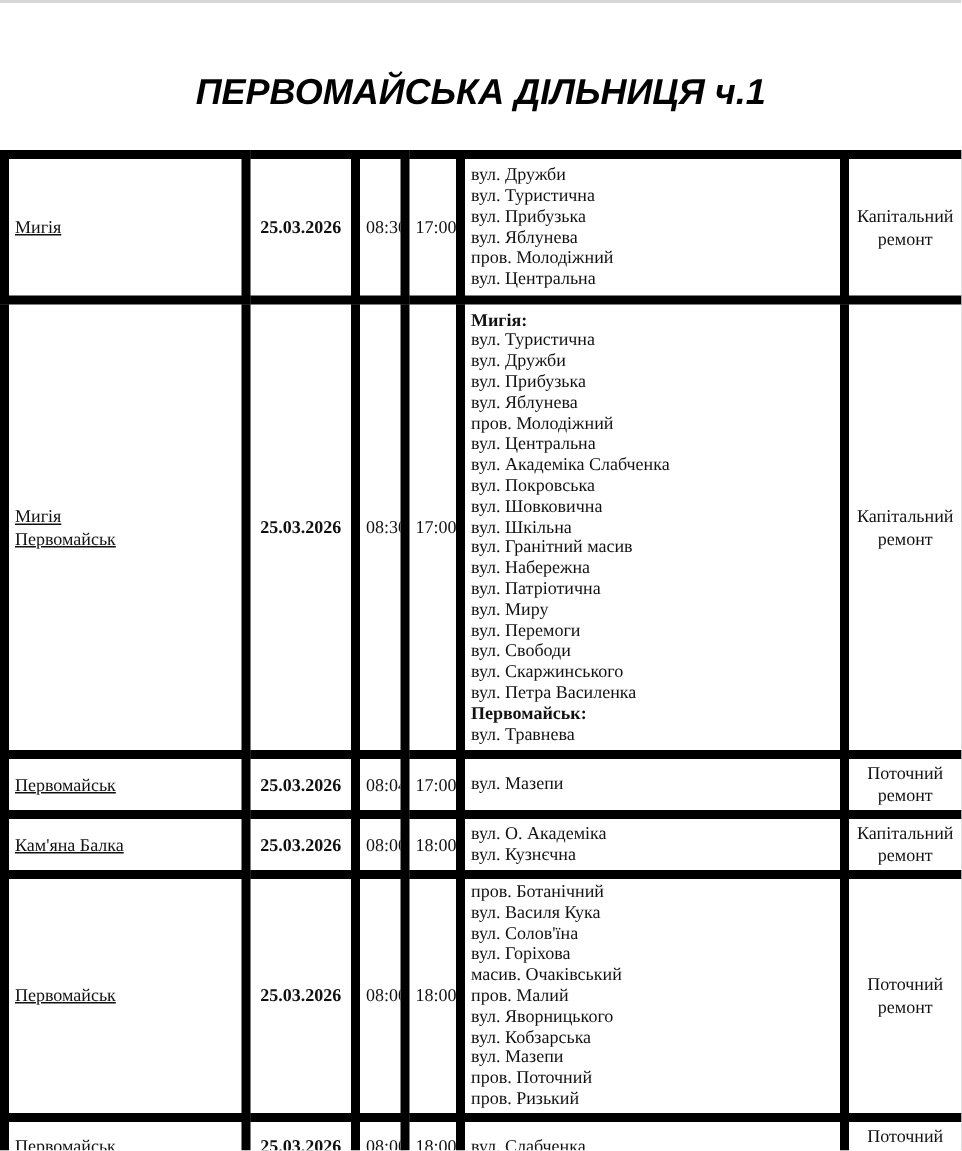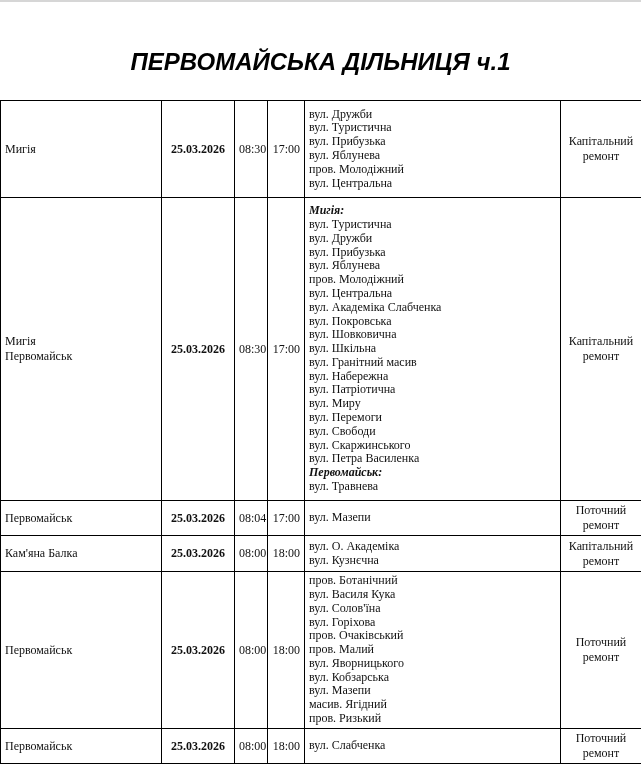--- a/index.html
+++ b/index.html
@@ -36,37 +36,38 @@
   table.schedule {
     position: absolute;
     top: 100px;
     left: 0;
     width: 641px;
     border-collapse: collapse;
     table-layout: fixed;
     font-size: 12px;
   }
   table.schedule td {
-    border: 1px solid #000000;
+    border: 6px solid #000000;
     vertical-align: middle;
     padding: 2px 4px;
     overflow: hidden;
   }
   
   table.schedule tr:nth-child(1) { height: 97px;  }
   table.schedule tr:nth-child(2) { height: 303px; }
   table.schedule tr:nth-child(3) { height: 35px;  }
   table.schedule tr:nth-child(4) { height: 36px; margin-top: 48px;  }
   table.schedule tr:nth-child(5) { height: 157px; }
   table.schedule tr:nth-child(6) { height: 35px;  }
 
   td.c-loc {
     text-align: left;
     padding-left: 7px;
     line-height: 15px;
+    text-decoration: underline;
   }
   td.c-date {
     text-align: center;
     padding-left: 1px;
     padding-right: 1px;
     font-weight: bold;
   }
   td.c-time {
     text-align: right;
     padding-left: 0;
@@ -77,21 +78,20 @@
     padding-left: 8px;
     padding-top: 4px;
     padding-bottom: 4px;
   }
   td.c-streets .street {
     line-height: 13.8px;
     white-space: nowrap;
   }
   td.c-streets .street.bold {
     font-weight: 700;
-    font-style: italic;
   }
   td.c-type {
     text-align: center;
     padding-left: 5px;
     line-height: 15px;
   }
 </style>
 </head>
 <body>
 
@@ -192,26 +192,26 @@
             <div>Первомайськ</div>
           </td>
     <td class="c-date">25.03.2026</td>
     <td class="c-time">08:00</td>
     <td class="c-time">18:00</td>
     <td class="c-streets">
             <div class="street">пров. Ботанічний</div>
             <div class="street">вул. Василя Кука</div>
             <div class="street">вул. Солов'їна</div>
             <div class="street">вул. Горіхова</div>
-            <div class="street">пров. Очаківський</div>
+            <div class="street">масив. Очаківський</div>
             <div class="street">пров. Малий</div>
             <div class="street">вул. Яворницького</div>
             <div class="street">вул. Кобзарська</div>
             <div class="street">вул. Мазепи</div>
-            <div class="street">масив. Ягідний</div>
+            <div class="street">пров. Поточний</div>
             <div class="street">пров. Ризький</div>
           </td>
     <td class="c-type">Поточний ремонт</td>
   </tr>
 
   <tr>
     <td class="c-loc">
             <div>Первомайськ</div>
           </td>
     <td class="c-date">25.03.2026</td>

